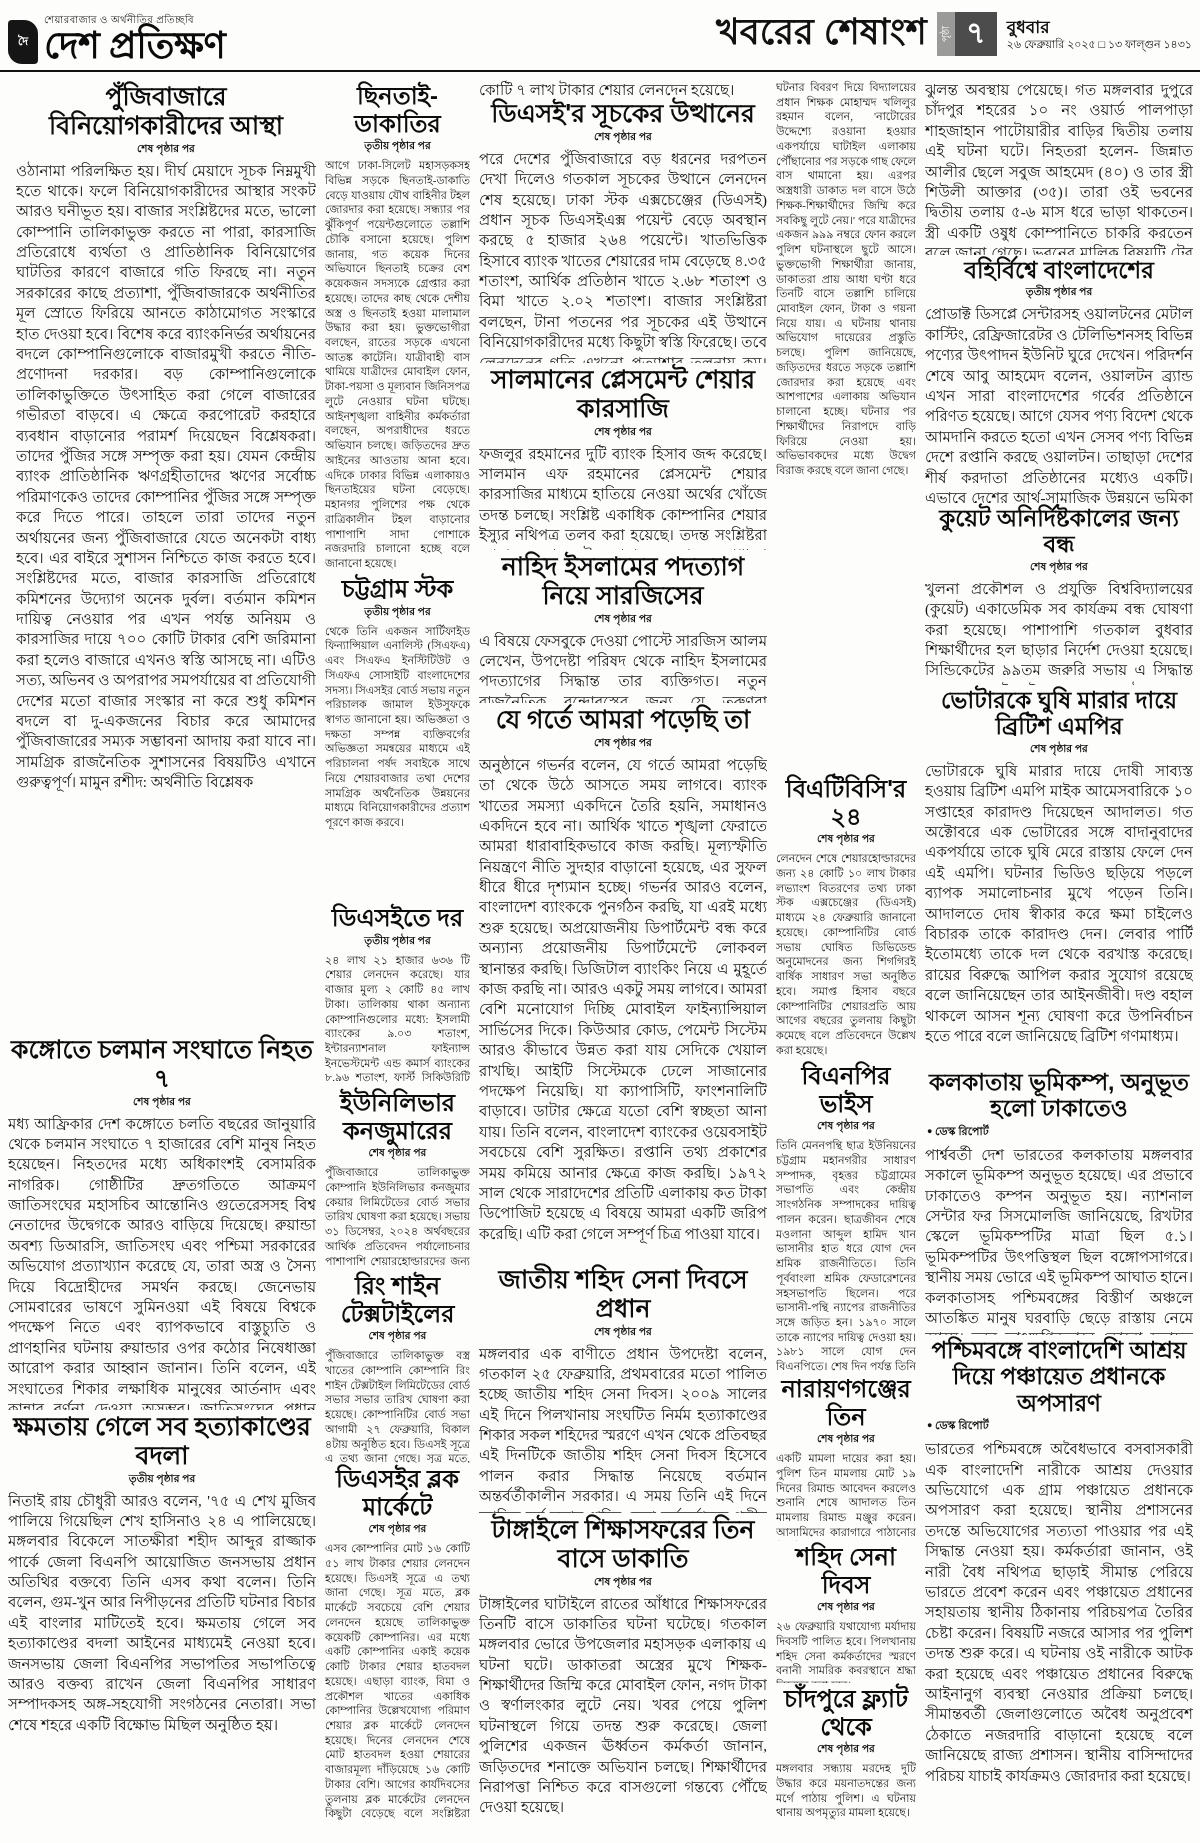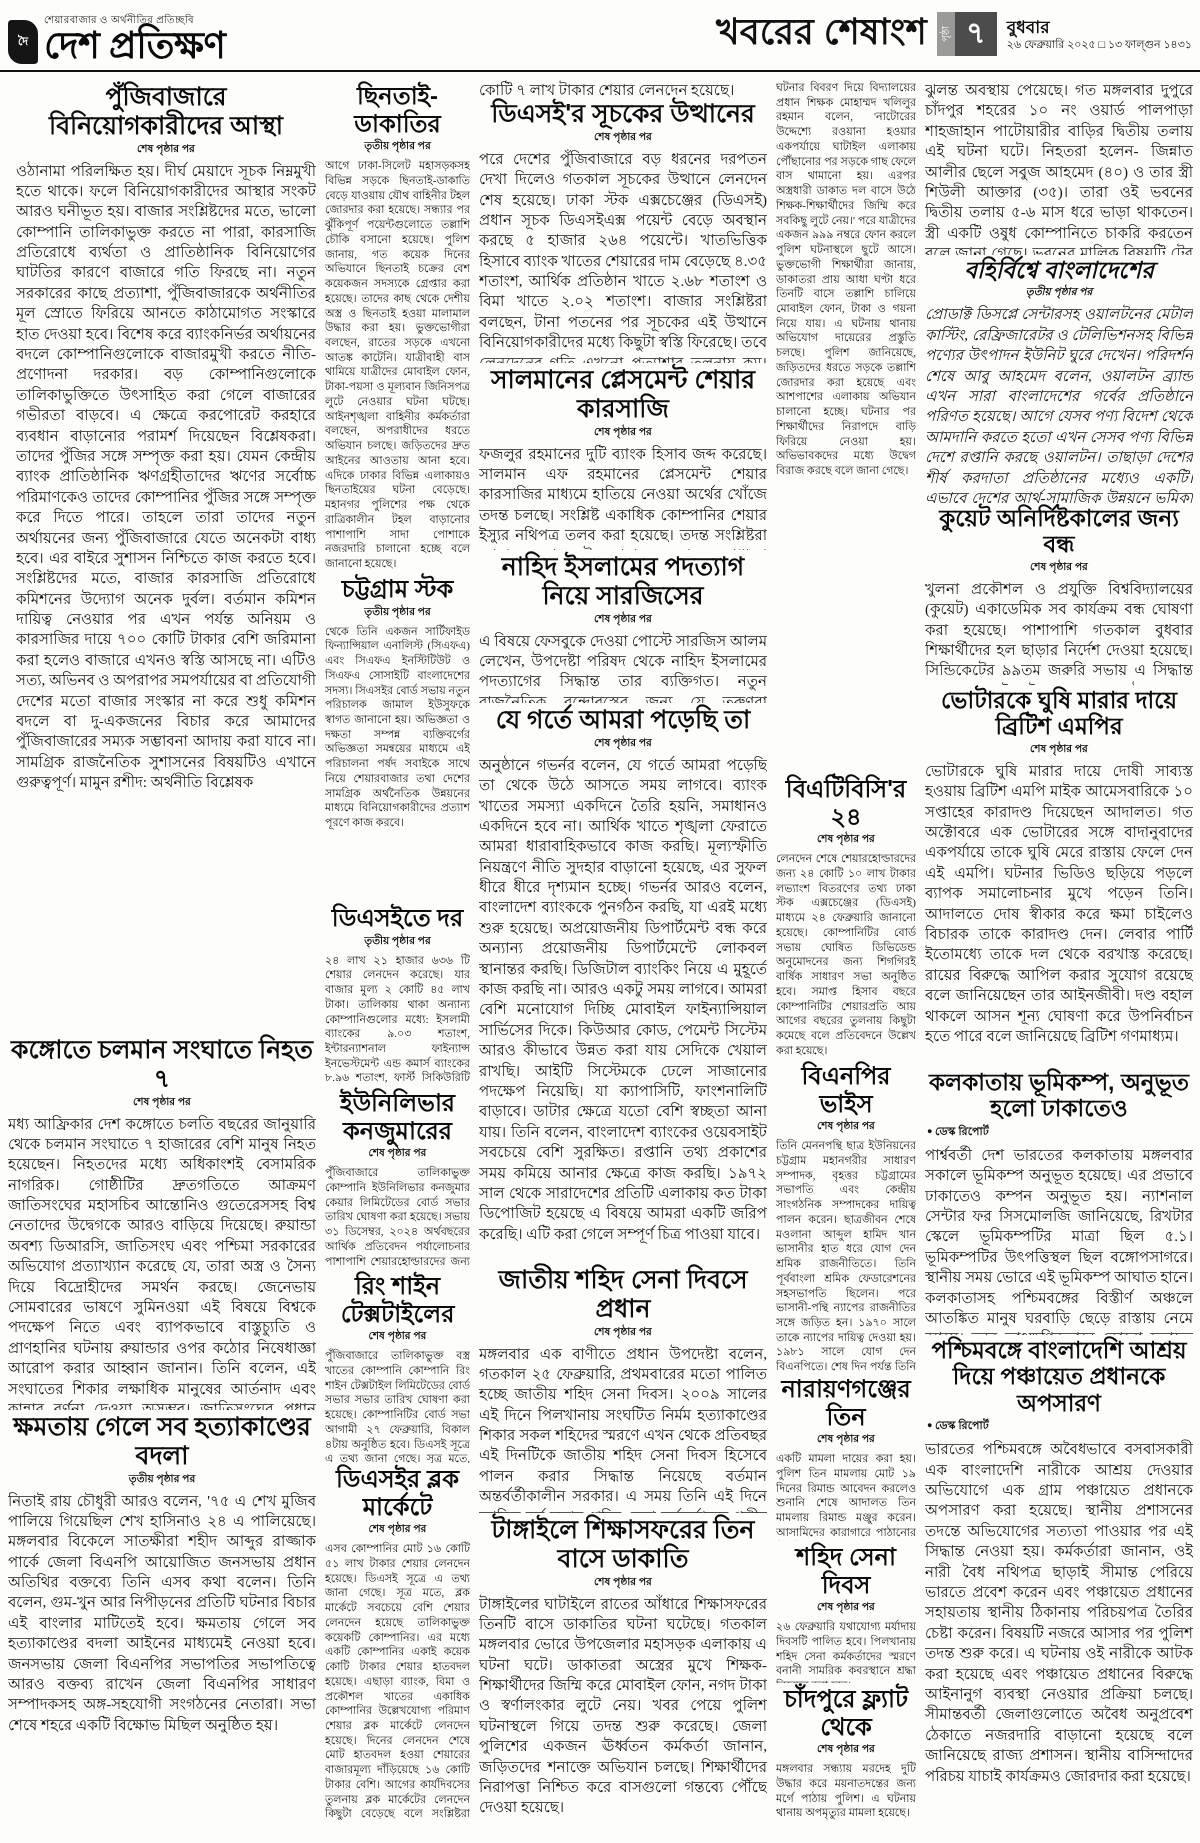--- a/index.html
+++ b/index.html
@@ -221,21 +221,21 @@
         <article class="article" style="height: 137px;">
           <h2 class="headline">চাঁদপুরে ফ্ল্যাট থেকে</h2>
           <div class="cont">শেষ পৃষ্ঠার পর</div>
           <p class="body-text">মঙ্গলবার সন্ধ্যায় মরদেহ দুটি উদ্ধার করে ময়নাতদন্তের জন্য মর্গে পাঠায় পুলিশ। এ ঘটনায় থানায় অপমৃত্যুর মামলা হয়েছে।</p>
         </article>
       </section>
     <section class="region right">
         <article class="article" style="height: 175px;">
           <p class="body-text">ঝুলন্ত অবস্থায় পেয়েছে। গত মঙ্গলবার দুপুরে চাঁদপুর শহরের ১০ নং ওয়ার্ড পালপাড়া শাহজাহান পাটোয়ারীর বাড়ির দ্বিতীয় তলায় এই ঘটনা ঘটে। নিহতরা হলেন- জিন্নাত আলীর ছেলে সবুজ আহমেদ (৪০) ও তার স্ত্রী শিউলী আক্তার (৩৫)। তারা ওই ভবনের দ্বিতীয় তলায় ৫-৬ মাস ধরে ভাড়া থাকতেন। স্ত্রী একটি ওষুধ কোম্পানিতে চাকরি করতেন বলে জানা গেছে। ভবনের মালিক বিষয়টি টের পেয়ে পুলিশে খবর দেন। খবর পেয়ে পুলিশ মরদেহ উদ্ধার করে।</p>
         </article>
-        <article class="article" style="height: 248px; font-style: italic;">
+        <article class="article" style="height: 248px;">
           <h2 class="headline">বহির্বিশ্বে বাংলাদেশের</h2>
           <div class="cont">তৃতীয় পৃষ্ঠার পর</div>
           <p class="body-text">প্রোডাক্ট ডিসপ্লে সেন্টারসহ ওয়ালটনের মেটাল কাস্টিং, রেফ্রিজারেটর ও টেলিভিশনসহ বিভিন্ন পণ্যের উৎপাদন ইউনিট ঘুরে দেখেন। পরিদর্শন শেষে আবু আহমেদ বলেন, ওয়ালটন ব্র্যান্ড এখন সারা বাংলাদেশের গর্বের প্রতিষ্ঠানে পরিণত হয়েছে। আগে যেসব পণ্য বিদেশ থেকে আমদানি করতে হতো এখন সেসব পণ্য বিভিন্ন দেশে রপ্তানি করছে ওয়ালটন। তাছাড়া দেশের শীর্ষ করদাতা প্রতিষ্ঠানের মধ্যেও একটি। এভাবে দেশের আর্থ-সামাজিক উন্নয়নে ভূমিকা রেখে চলেছে ওয়ালটন। সাম্প্রতিক গণমাধ্যমে ওয়ালটন নিয়ে মিথ্যা প্রচারণার বিষয়ে দৃষ্টি আকর্ষণ করা হলে আইসিবি চেয়ারম্যান বলেন, 'ওয়ালটনের বিরুদ্ধে মিথ্যা প্রচারণার কোনো ভিত্তি নেই। যারা সমালোচনা করছেন তাদের উচিত আগে একটি উৎপাদনমুখী শিল্প তৈরি করে উদাহরণ সৃষ্টি করা। দেখতে হবে ওয়ালটন পণ্যের গুণগতমান ঠিক আছে কিনা, ক্রেতার হাতে পণ্য তুলে দিতে পারছে কিনা এবং প্রতিবছর ডিভিডেন্ড দিতে পারছে কিনা। এ সকল কাজগুলো করে দেখাচ্ছে ওয়ালটন।'</p>
         </article>
         <article class="article" style="height: 182px;">
           <h2 class="headline">কুয়েট অনির্দিষ্টকালের জন্য বন্ধ</h2>
           <div class="cont">শেষ পৃষ্ঠার পর</div>
           <p class="body-text">খুলনা প্রকৌশল ও প্রযুক্তি বিশ্ববিদ্যালয়ের (কুয়েট) একাডেমিক সব কার্যক্রম বন্ধ ঘোষণা করা হয়েছে। পাশাপাশি গতকাল বুধবার শিক্ষার্থীদের হল ছাড়ার নির্দেশ দেওয়া হয়েছে। সিন্ডিকেটের ৯৯তম জরুরি সভায় এ সিদ্ধান্ত নেওয়া হয়। ই-মেইলের মাধ্যমে পাঠানো এক সংবাদ বিজ্ঞপ্তিতে এ তথ্য জানান পাবলিক রিলেশনস অফিসার শাহেদুজ্জামান শেখ। বিজ্ঞপ্তিতে বলা হয়, খুলনা প্রকৌশল ও প্রযুক্তি বিশ্ববিদ্যালয়ের শিক্ষার্থীদের নিরাপত্তার স্বার্থে বিশ্ববিদ্যালয়ের সব আবাসিক হল অনির্দিষ্টকাল পর্যন্ত বন্ধ ঘোষণা করা হয়েছে। এছাড়া শিক্ষার্থীদের সকাল ১০টার মধ্যে বিশ্ববিদ্যালয়ের আবাসিক হল ত্যাগ করতে বলা হয়েছে।</p>
         </article>
         <article class="article" style="height: 362px;">

